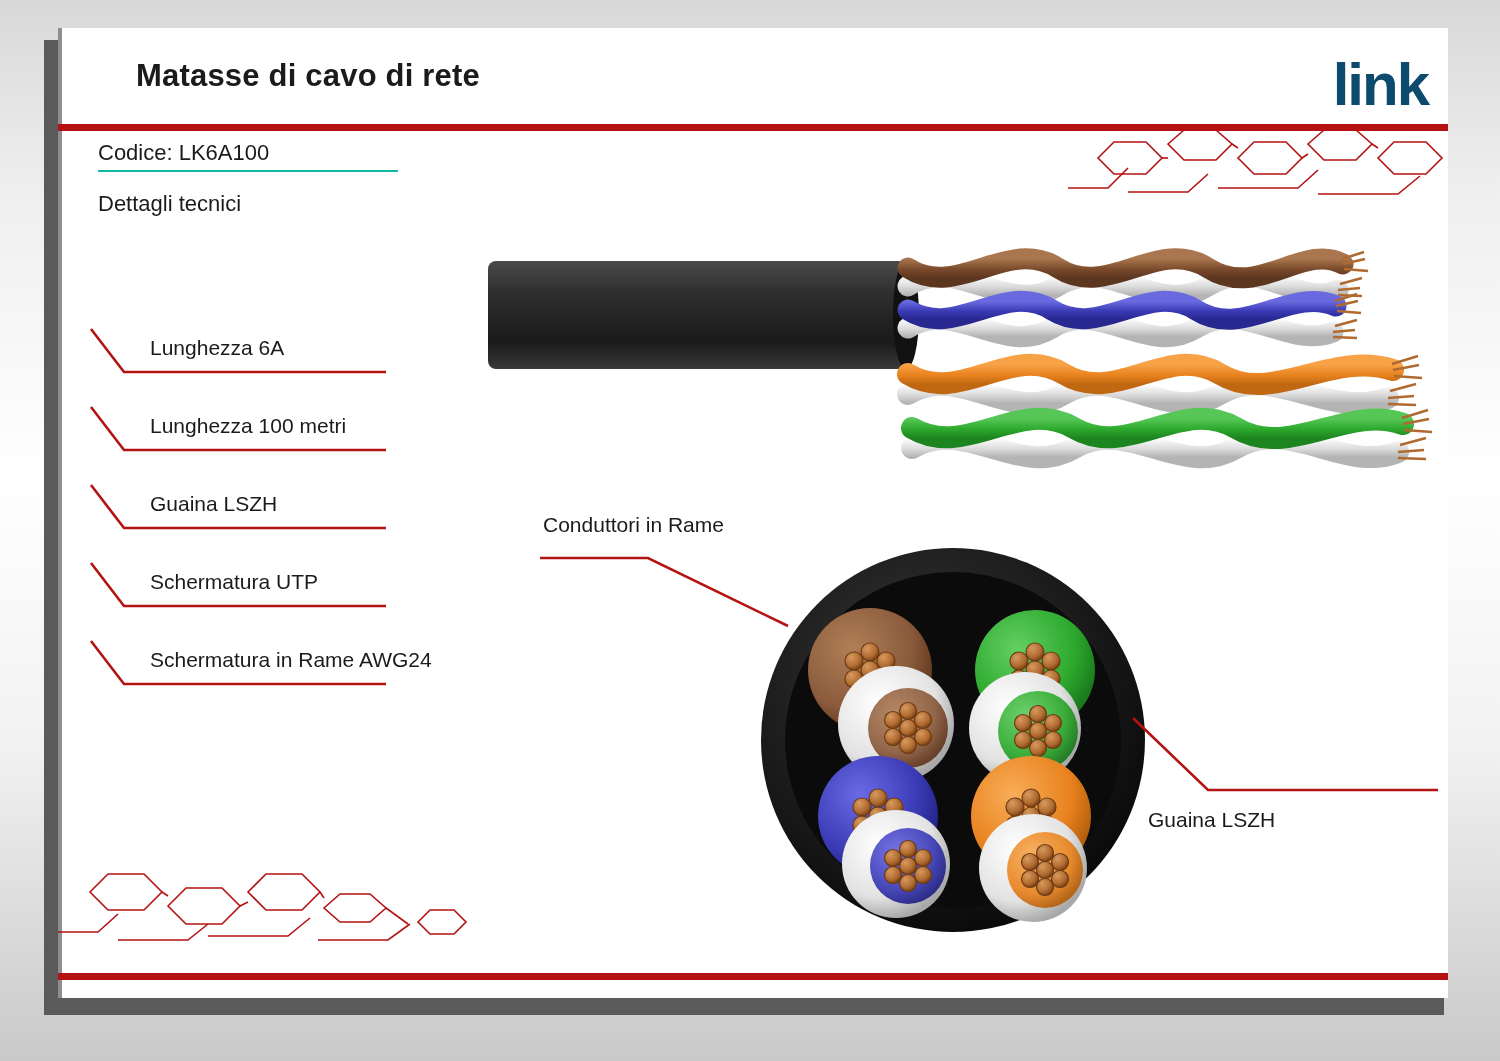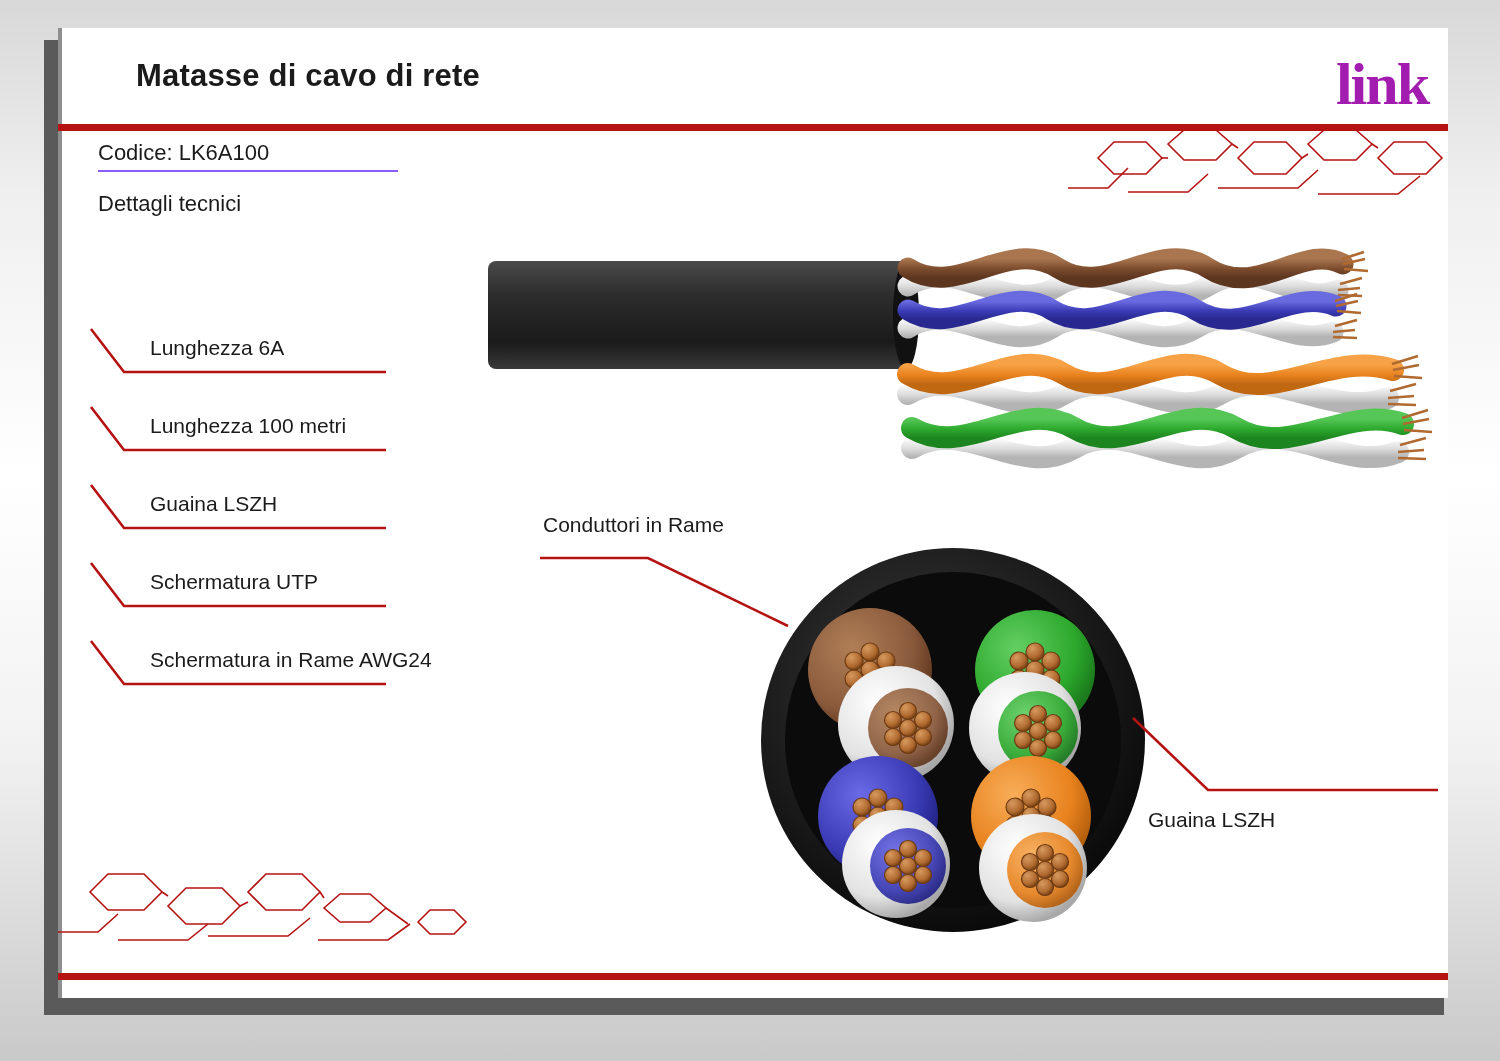--- a/index.html
+++ b/index.html
@@ -57,23 +57,23 @@
     letter-spacing: 0.2px;
     margin-left: 32px;
   }
 
   .brand-logo {
     position: absolute;
     right: 20px;
     top: 22px;
     font-size: 60px;
     font-weight: bold;
-    color: #a21caf;
+    color: #0c4a6e;
     letter-spacing: -2px;
-    font-family: Liberation Serif, serif;
+    font-family: Liberation Sans, sans-serif;
   }
 
   .header-rule {
     position: absolute;
     left: 0;
     top: 96px;
     width: 100%;
     height: 7px;
     background: #b51212;
   }
@@ -101,21 +101,21 @@
   .code-block {
     position: absolute;
     left: 40px;
     top: 112px;
   }
   .code-line {
     font-size: 22px;
     color: #1b1b1b;
     padding-bottom: 4px;
     width: 300px;
-    border-bottom: 2px solid #8b5cf6;
+    border-bottom: 2px solid #14b8a6;
   }
   .detail-line {
     font-size: 22px;
     color: #1b1b1b;
     padding-top: 19px;
   }
 
   
   .features {
     position: absolute;

